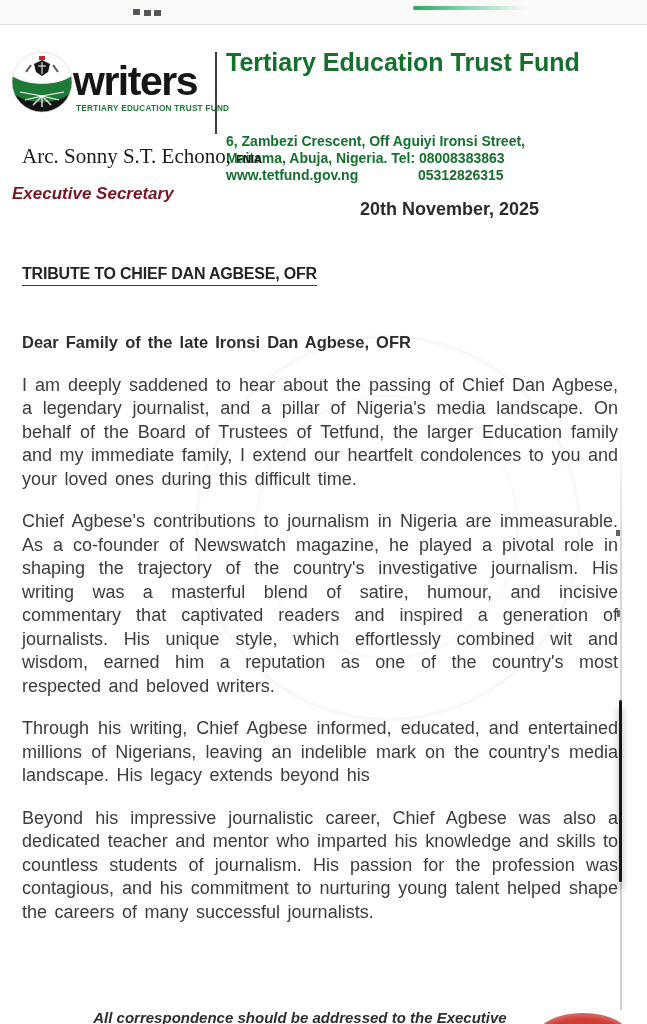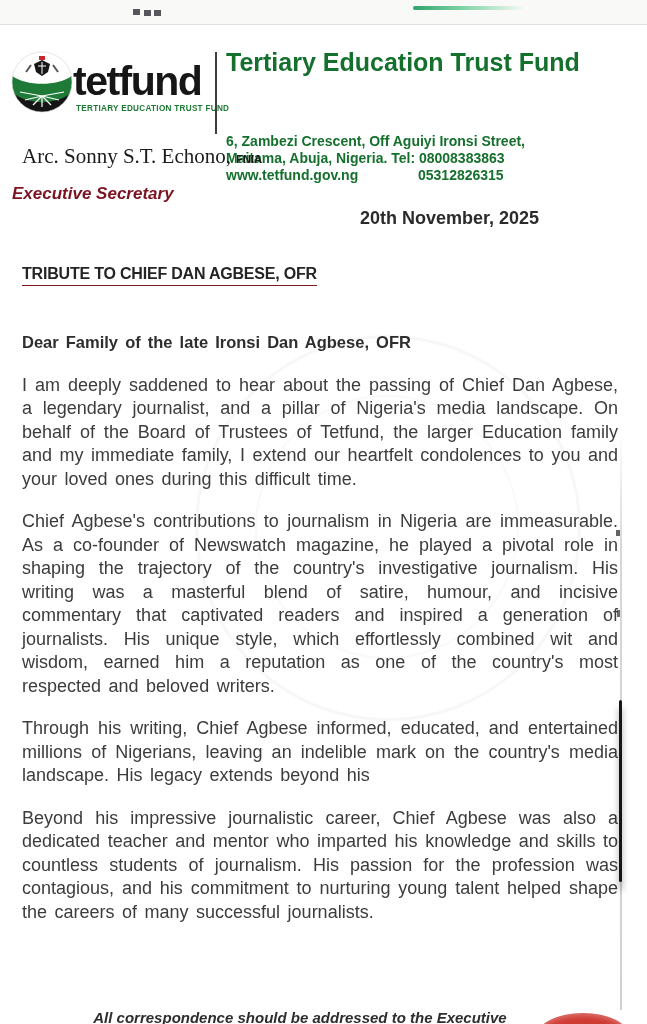--- a/index.html
+++ b/index.html
@@ -24,21 +24,21 @@
   .addr{position:absolute;left:226px;top:85px;font-size:14px;font-weight:700;
     color:#15702e;line-height:17px;margin-top:48px;}
   .addr .site{display:inline-block;width:192px;}
   
   .sig-name{position:absolute;left:22px;top:144px;font-family:"Liberation Serif",serif;
     font-size:21px;color:#1c1c1c;}
   .sig-name .post{font-family:"Liberation Sans",sans-serif;font-size:11px;font-weight:700;}
   .sig-title{position:absolute;left:12px;top:184px;font-size:17px;font-weight:700;
     font-style:italic;color:#7c1322;}
   
-  .date{position:absolute;left:360px;top:199px;font-size:18px;font-weight:700;color:#2b2b2b;margin-top:9px;}
+  .date{position:absolute;left:360px;top:199px;font-size:18px;font-weight:700;color:#2b2b2b;}
   .subject{position:absolute;left:22px;top:265px;font-size:16px;font-weight:700;
     letter-spacing:-.2px;color:#242424;border-bottom:1px solid #7f1d1d;padding-bottom:2px;}
   .body-flow{position:absolute;left:22px;top:331px;width:596px;color:#3c3c3c;
     font-size:18px;line-height:23.5px;text-align:justify;}
   .salutation{font-weight:700;color:#2e2e2e;font-size:16.5px;margin:0 0 14px 0;text-align:left;}
   .body-flow p{margin:0 0 19px 0;word-spacing:2.5px;}
   
   .watermark{position:absolute;left:195px;top:335px;width:380px;height:380px;
     border:3px solid rgba(110,110,110,.055);border-radius:50%;}
   .watermark-inner{position:absolute;left:255px;top:395px;width:260px;height:260px;
@@ -88,21 +88,21 @@
           <rect x="29" y="6" width="6" height="4" fill="#c9262b"></rect>
           <path d="M32,10 L24,14 L26,22 L32,26 L38,22 L40,14 Z" fill="#171717"></path>
           <path d="M28,16 L36,16 M32,12 L32,24" stroke="#ffffff" stroke-width="1"></path>
           <path d="M21,15 l-5,7" stroke="#555555" stroke-width="2"></path>
           <path d="M43,15 l5,7" stroke="#555555" stroke-width="2"></path>
         </g>
       </g>
       <circle cx="32" cy="32" r="30" fill="none" stroke="#d4d4d4" stroke-width="0.6"></circle>
     </svg>
   </div>
-  <div class="brand">tetfund</div>
+  <div class="brand">writers</div>
   <div class="brand-tagline">TERTIARY EDUCATION TRUST FUND</div>
   <div class="hdr-divider"></div>
   <div class="org-name">Tertiary Education Trust Fund</div>
   <div class="addr">
     <div>6, Zambezi Crescent, Off Aguiyi Ironsi Street,</div>
     <div>Maitama, Abuja, Nigeria. Tel: 08008383863</div>
     <div><span class="site">www.tetfund.gov.ng</span><span>05312826315</span></div>
   </div>
 
   <div class="sig-name"><span>Arc. Sonny S.T. Echono,</span> <span class="post">FNIA</span></div>

